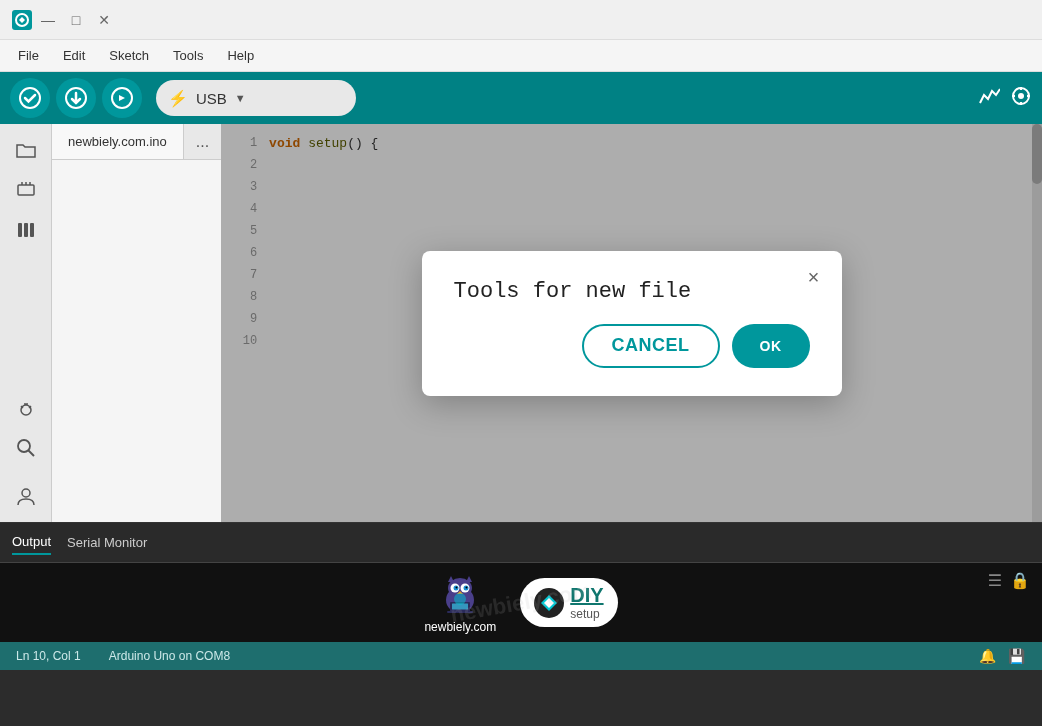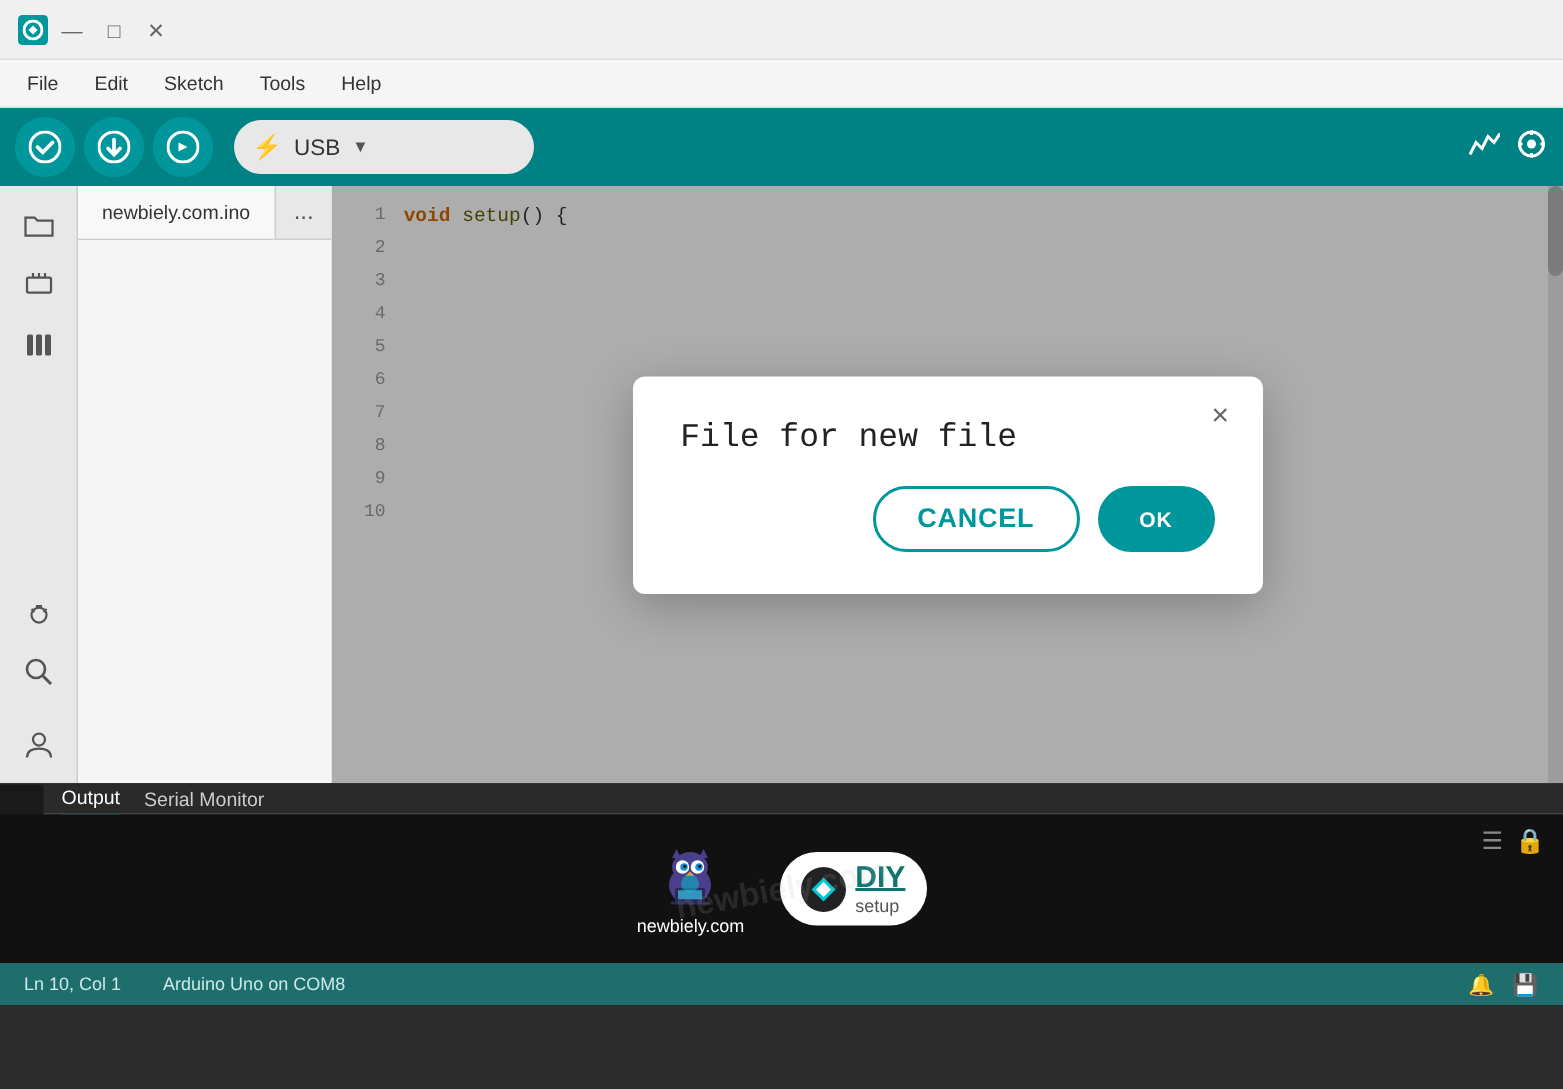--- a/index.html
+++ b/index.html
@@ -281,28 +281,27 @@
 
     
     .bottom-panel {
       height: 120px;
       background: #1a1a1a;
       border-top: 1px solid #333;
       display: flex;
       flex-direction: column;
     }
     .bottom-tabs {
-      height: 20px;
+      height: 40px;
       background: #2a2a2a;
       display: flex;
       align-items: center;
       padding: 0 12px;
       gap: 16px;
       border-bottom: 1px solid #444;
-      margin-left: 29px;
     }
     .bottom-tab {
       font-size: 13px;
       color: #ccc;
       cursor: pointer;
       padding: 4px 0;
     }
     .bottom-tab.active {
       color: white;
       border-bottom: 2px solid #00979c;
@@ -552,21 +551,21 @@
       <div class="code-line">
         <span class="line-number">10</span>
       </div>
 
       <div class="scrollbar-track">
         <div class="scrollbar-thumb"></div>
       </div>
 
       <div class="modal-overlay">
         <div class="modal">
-          <h2 class="modal-title">File for new file</h2>
+          <h2 class="modal-title">Tools for new file</h2>
           <div class="modal-close">×</div>
           <div class="modal-buttons">
             <button class="btn-cancel">CANCEL</button>
             <button class="btn-ok">OK</button>
           </div>
         </div>
       </div>
     </div>
   </div>
 </div>

